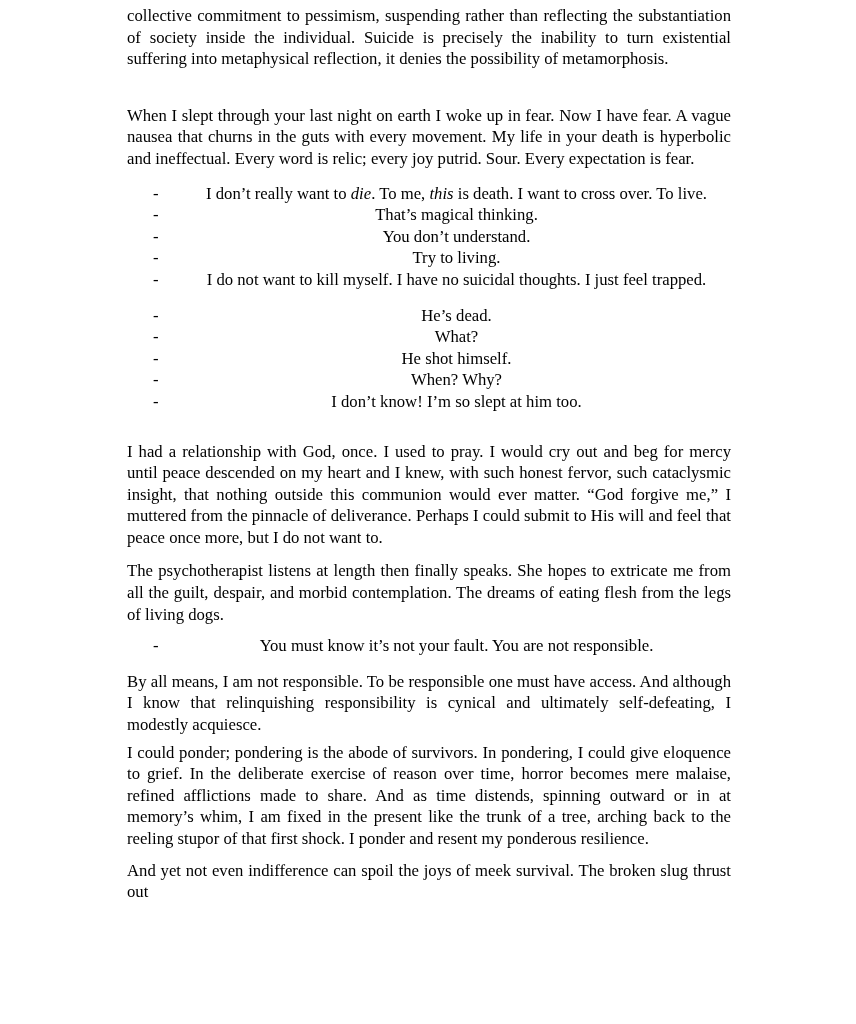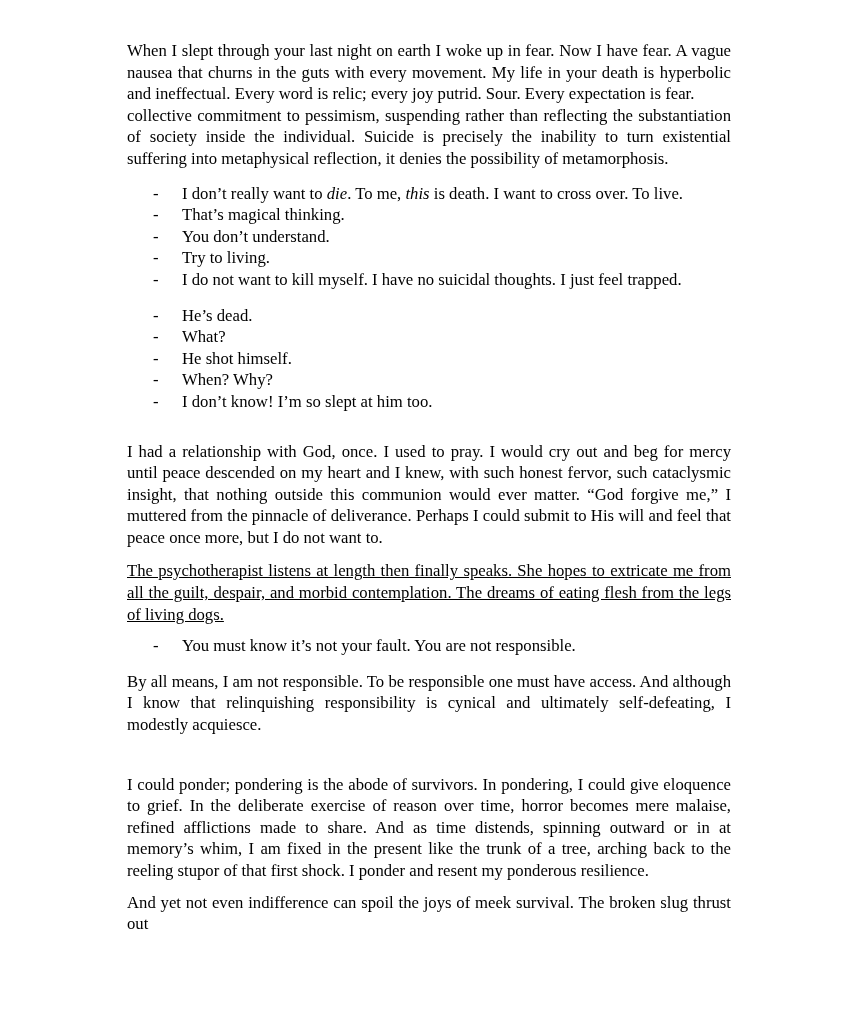--- a/index.html
+++ b/index.html
@@ -26,42 +26,42 @@
   .li {
     display: flex;
     font-size: 16.7px;
     line-height: 21.6px;
     padding-left: 26px;
   }
   .li .marker {
     flex: 0 0 29px;
     width: 29px;
   }
-  .li .li-text { flex: 1 1 auto; }
+  .li .li-text { flex: 1 1 auto; text-align: center; }
   .it { font-style: italic; }
   
   .b0  { margin-top: 0; }
   .b1  { margin-top: 35px; }
   .b2  { margin-top: 13px; }
   .b3  { margin-top: 32px; }
   .b4  { margin-top: 14px; }
   .b5  { margin-top: 12px; }
   .b6  { margin-top: 28px; }
-  .b7  { margin-top: 12px; text-decoration: underline; }
+  .b7  { margin-top: 12px; }
   .b8  { margin-top: 10px; }
   .b9  { margin-top: 14px; }
-  .b10 { margin-top: 38px; }
+  .b10 { margin-top: 6px; }
   .b11 { margin-top: 10px; }
 </style>
 </head>
 <body>
 
 <div class="page">
+    <div class="para b0"><span>collective commitment to pessimism, suspending rather than reflecting the substantiation of society inside the individual. Suicide is precisely the inability to turn existential suffering into metaphysical reflection, it denies the possibility of metamorphosis.</span></div>
     <div class="para b1"><span>When I slept through your last night on earth I woke up in fear. Now I have fear. A vague nausea that churns in the guts with every movement. My life in your death is hyperbolic and ineffectual. Every word is relic; every joy putrid. Sour. Every expectation is fear.</span></div>
-    <div class="para b0"><span>collective commitment to pessimism, suspending rather than reflecting the substantiation of society inside the individual. Suicide is precisely the inability to turn existential suffering into metaphysical reflection, it denies the possibility of metamorphosis.</span></div>
     <div class="dash-list b2">
       <div class="li">
         <span class="marker">-</span>
         <span class="li-text"><span>I don’t really want to </span><span class="it">die</span><span>. To me, </span><span class="it">this</span><span> is death. I want to cross over. To live.</span></span>
       </div>
       <div class="li">
         <span class="marker">-</span>
         <span class="li-text"><span>That’s magical thinking.</span></span>
       </div>
       <div class="li">

